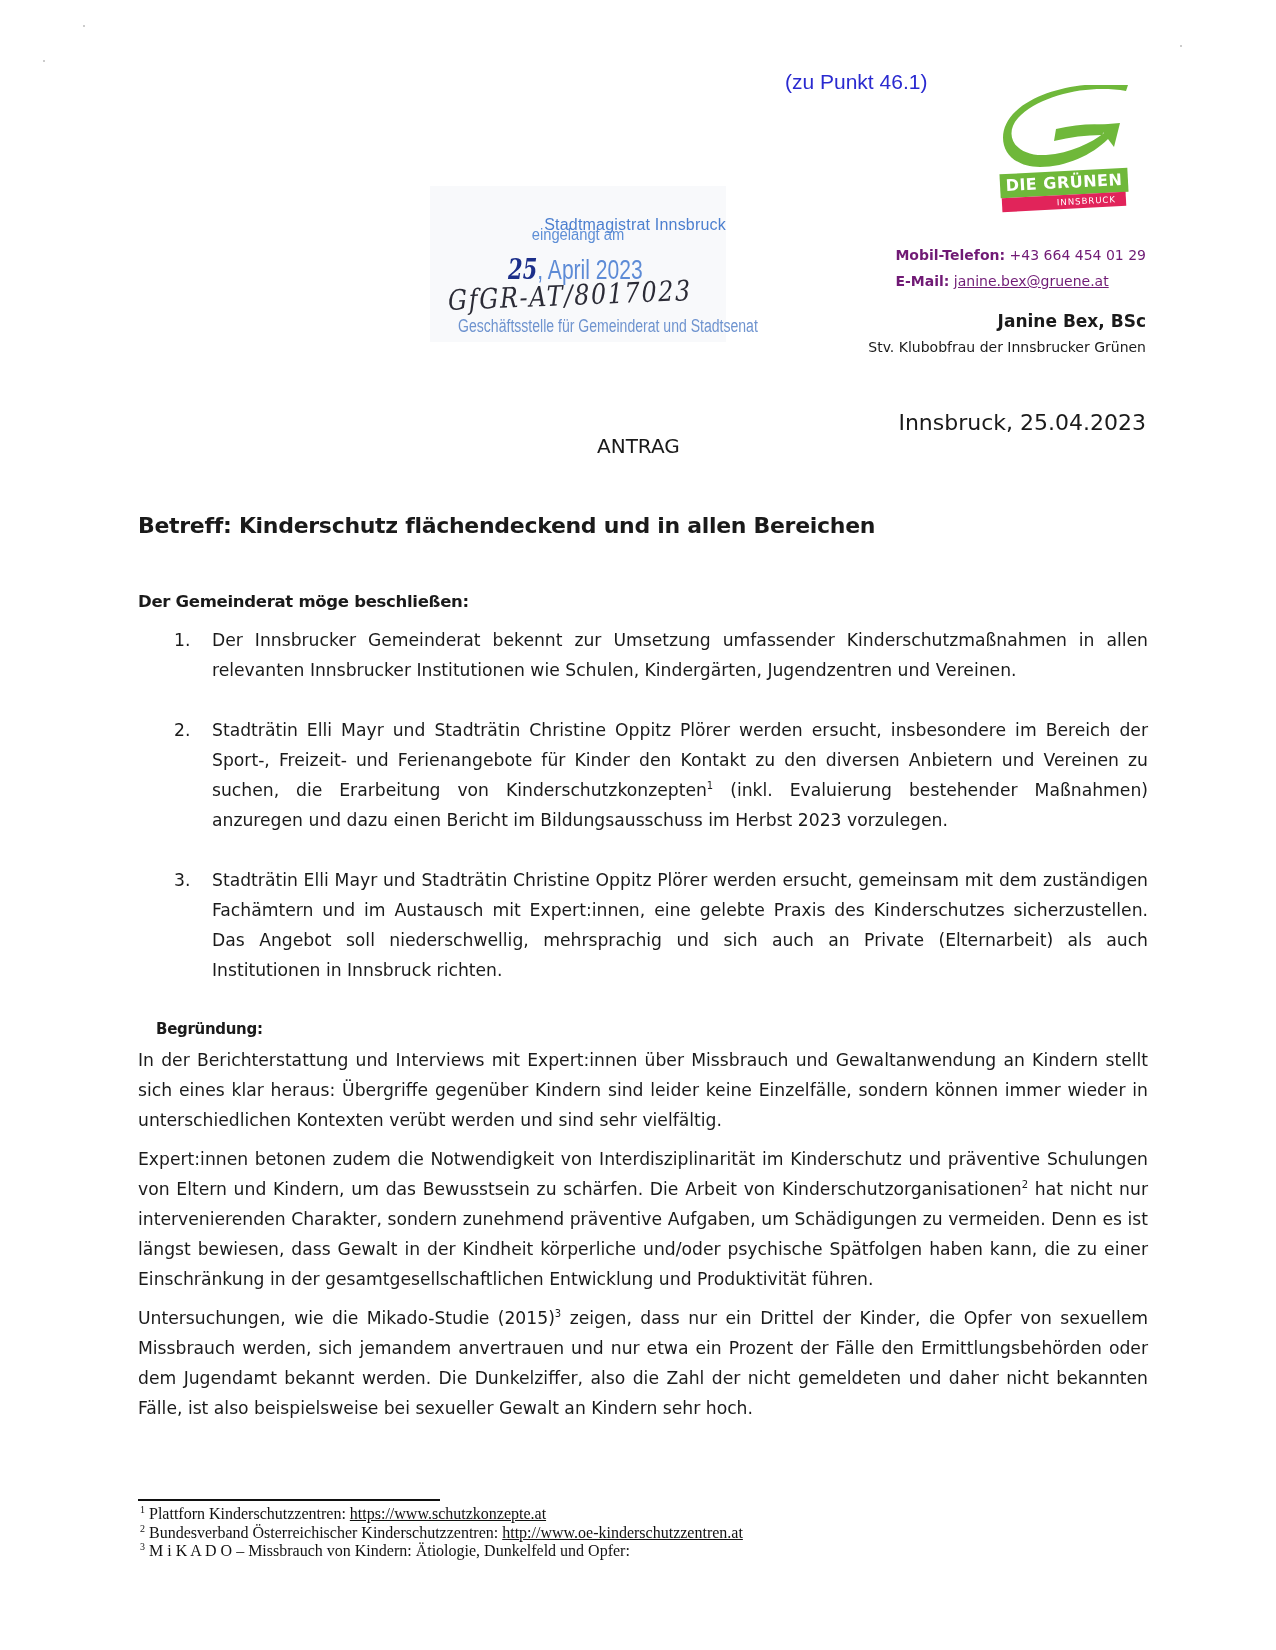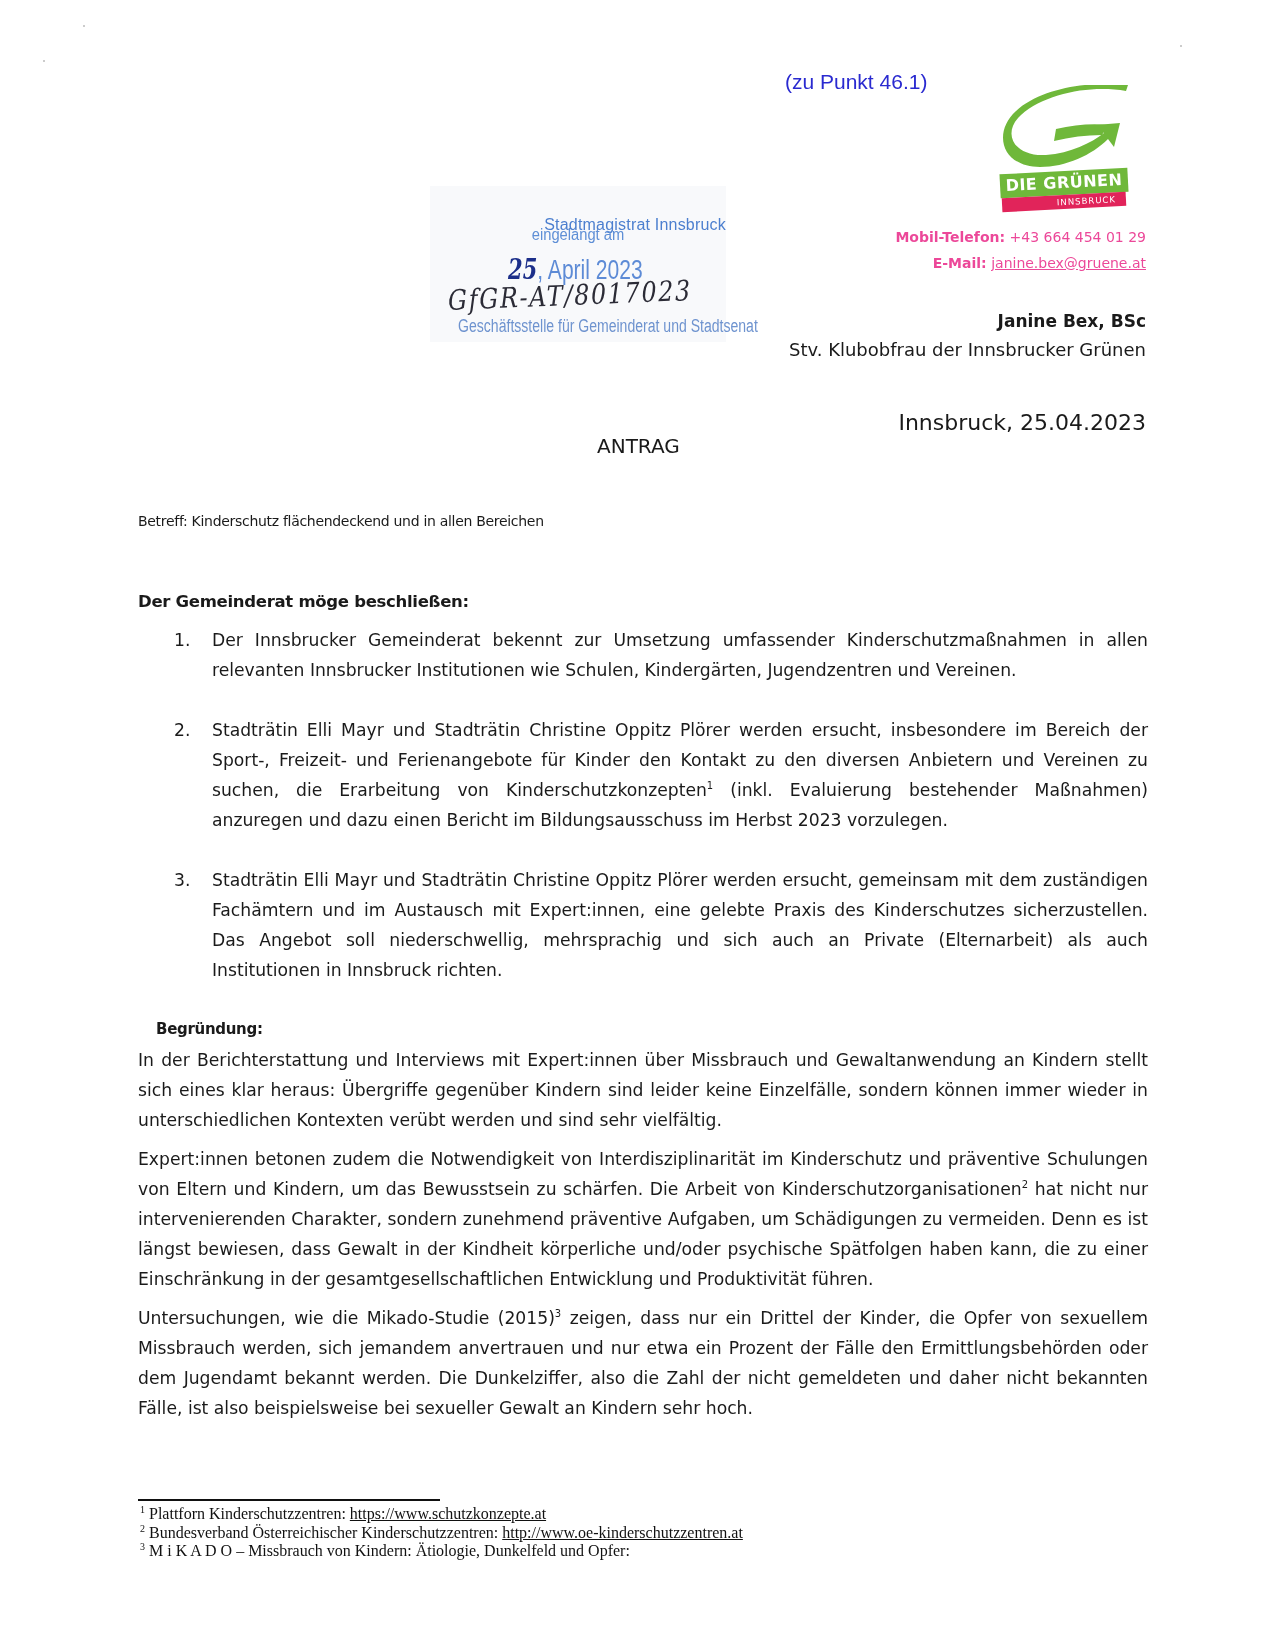--- a/index.html
+++ b/index.html
@@ -18,30 +18,30 @@
     .stamp-day { color: #1c2f8a; font-weight: bold; font-style: italic; font-family: "DejaVu Serif", serif; }
     .stamp-ref { position: absolute; left: 18px; top: 98px; font-family: "DejaVu Serif", serif; font-style: italic; font-size: 28px; color: #2b2b36; letter-spacing: 2px; white-space: nowrap; transform: scaleX(0.85) rotate(-2deg); transform-origin: left; }
     .stamp-office { position: absolute; left: -6px; top: 130px; width: 310px; text-align: center; font-family: "Liberation Sans", sans-serif; font-size: 18px; color: #6e93cf; transform: scaleX(0.78); white-space: nowrap; }
 
     
     .logo { left: 996px; top: 85px; width: 140px; height: 140px; }
     .logo-band-green { position: absolute; left: 4px; top: 86px; width: 128px; height: 24px; background: #6fb83a; transform: rotate(-3deg); color: #fff; font-family: "DejaVu Sans", sans-serif; font-weight: bold; font-size: 16px; line-height: 24px; text-align: center; letter-spacing: 0.5px; }
     .logo-band-red { position: absolute; left: 6px; top: 110px; width: 124px; height: 14px; background: #e1245a; transform: rotate(-3deg); color: #fff; font-family: "DejaVu Sans", sans-serif; font-size: 8.5px; line-height: 14px; text-align: right; padding-right: 10px; letter-spacing: 1px; }
 
     
-    .contact { right: 130px; top: 224px; text-align: right; font-family: "DejaVu Sans", sans-serif; font-size: 14px; line-height: 26px; color: #ec4899; }
+    .contact { right: 130px; top: 242px; font-family: "DejaVu Sans", sans-serif; font-size: 14px; line-height: 26px; color: #701a75; }
     .contact b { font-weight: bold; }
     .contact .email { text-decoration: underline; }
     .author-name { right: 130px; top: 311px; font-size: 17px; font-weight: bold; text-align: right; }
-    .author-role { right: 130px; top: 339px; font-size: 18px; text-align: right; }
+    .author-role { right: 130px; top: 339px; font-size: 14px; text-align: right; }
     .place-date { right: 130px; top: 410px; font-size: 22px; text-align: right; }
 
     .doc-type { left: 597px; top: 434px; font-size: 20px; }
 
-    .subject { left: 138px; top: 513px; font-size: 14px; font-weight: normal; letter-spacing: -0.3px; }
+    .subject { left: 138px; top: 513px; font-size: 22px; font-weight: bold; letter-spacing: -0.3px; }
     .resolve-heading { left: 138px; top: 592px; font-size: 16.5px; font-weight: bold; letter-spacing: -0.3px; }
 
     .list { left: 138px; top: 625px; width: 1010px; }
     .list-item { position: relative; padding-left: 74px; font-size: 17.2px; line-height: 30px; text-align: justify; margin-bottom: 30px; }
     .list-num { position: absolute; left: 36px; top: 0; }
 
     .reason-heading { left: 156px; top: 1020px; font-size: 15px; font-weight: bold; letter-spacing: -0.3px; }
     .body-text { left: 138px; top: 1045px; width: 1010px; }
     .para { font-size: 17.2px; line-height: 30px; text-align: justify; margin-bottom: 9px; }
     sup { font-size: 10px; vertical-align: super; line-height: 0; }

